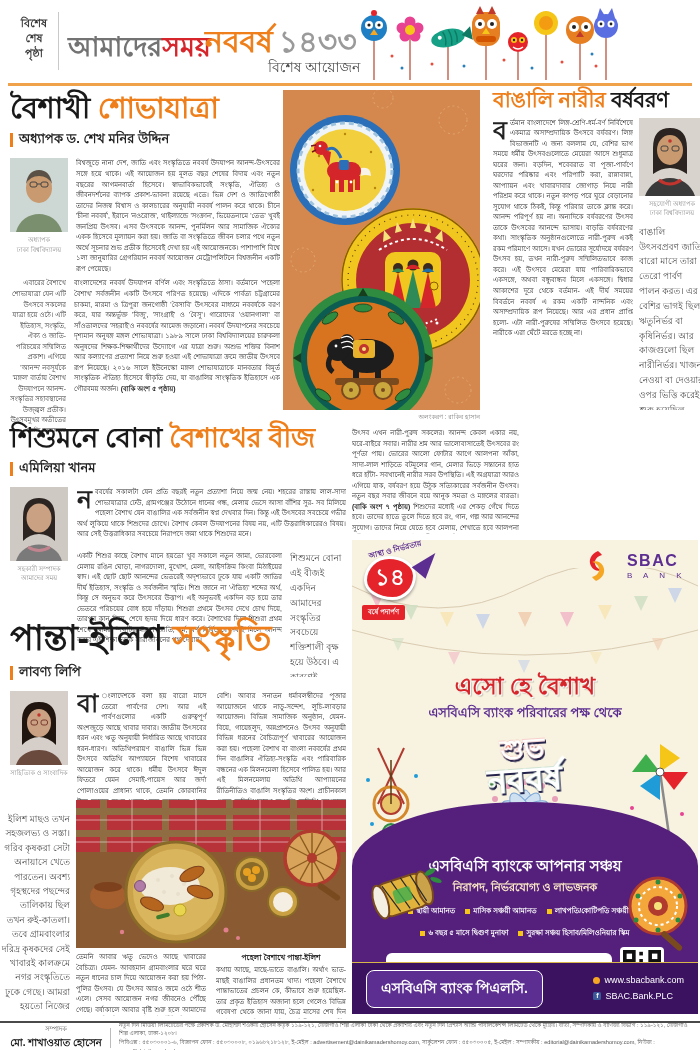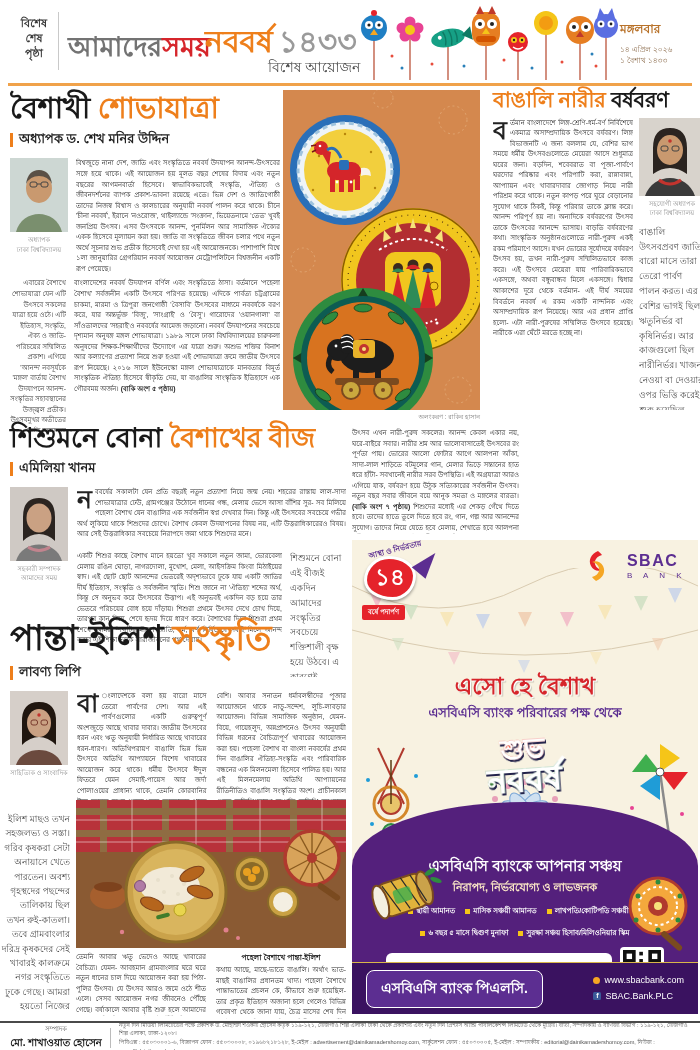--- a/index.html
+++ b/index.html
@@ -219,25 +219,20 @@
           <circle cx="210" cy="58" r="1.5"></circle>
           <circle cx="244" cy="62" r="1.5"></circle>
         </g>
       <g fill="#2980b9">
           <circle cx="50" cy="64" r="1.5"></circle>
           <circle cx="112" cy="62" r="1.5"></circle>
           <circle cx="180" cy="64" r="1.5"></circle>
           <circle cx="240" cy="50" r="1.5"></circle>
         </g>
     </svg>
-    <div class="dateblk">
-      <div class="wd">মঙ্গলবার</div>
-      <div class="dl">১৪ এপ্রিল ২০২৬</div>
-      <div class="dl">১ বৈশাখ ১৪৩৩</div>
-    </div>
     <div class="hdr-rule"></div>
   </div>
 
   <div class="a1">
     <div class="headline">
       <span>বৈশাখী</span> <span class="hl-or">শোভাযাত্রা</span>
     </div>
     <div class="byline">
       <span class="bar"></span>
       <span class="bn">অধ্যাপক ড. শেখ মনির উদ্দিন</span>

